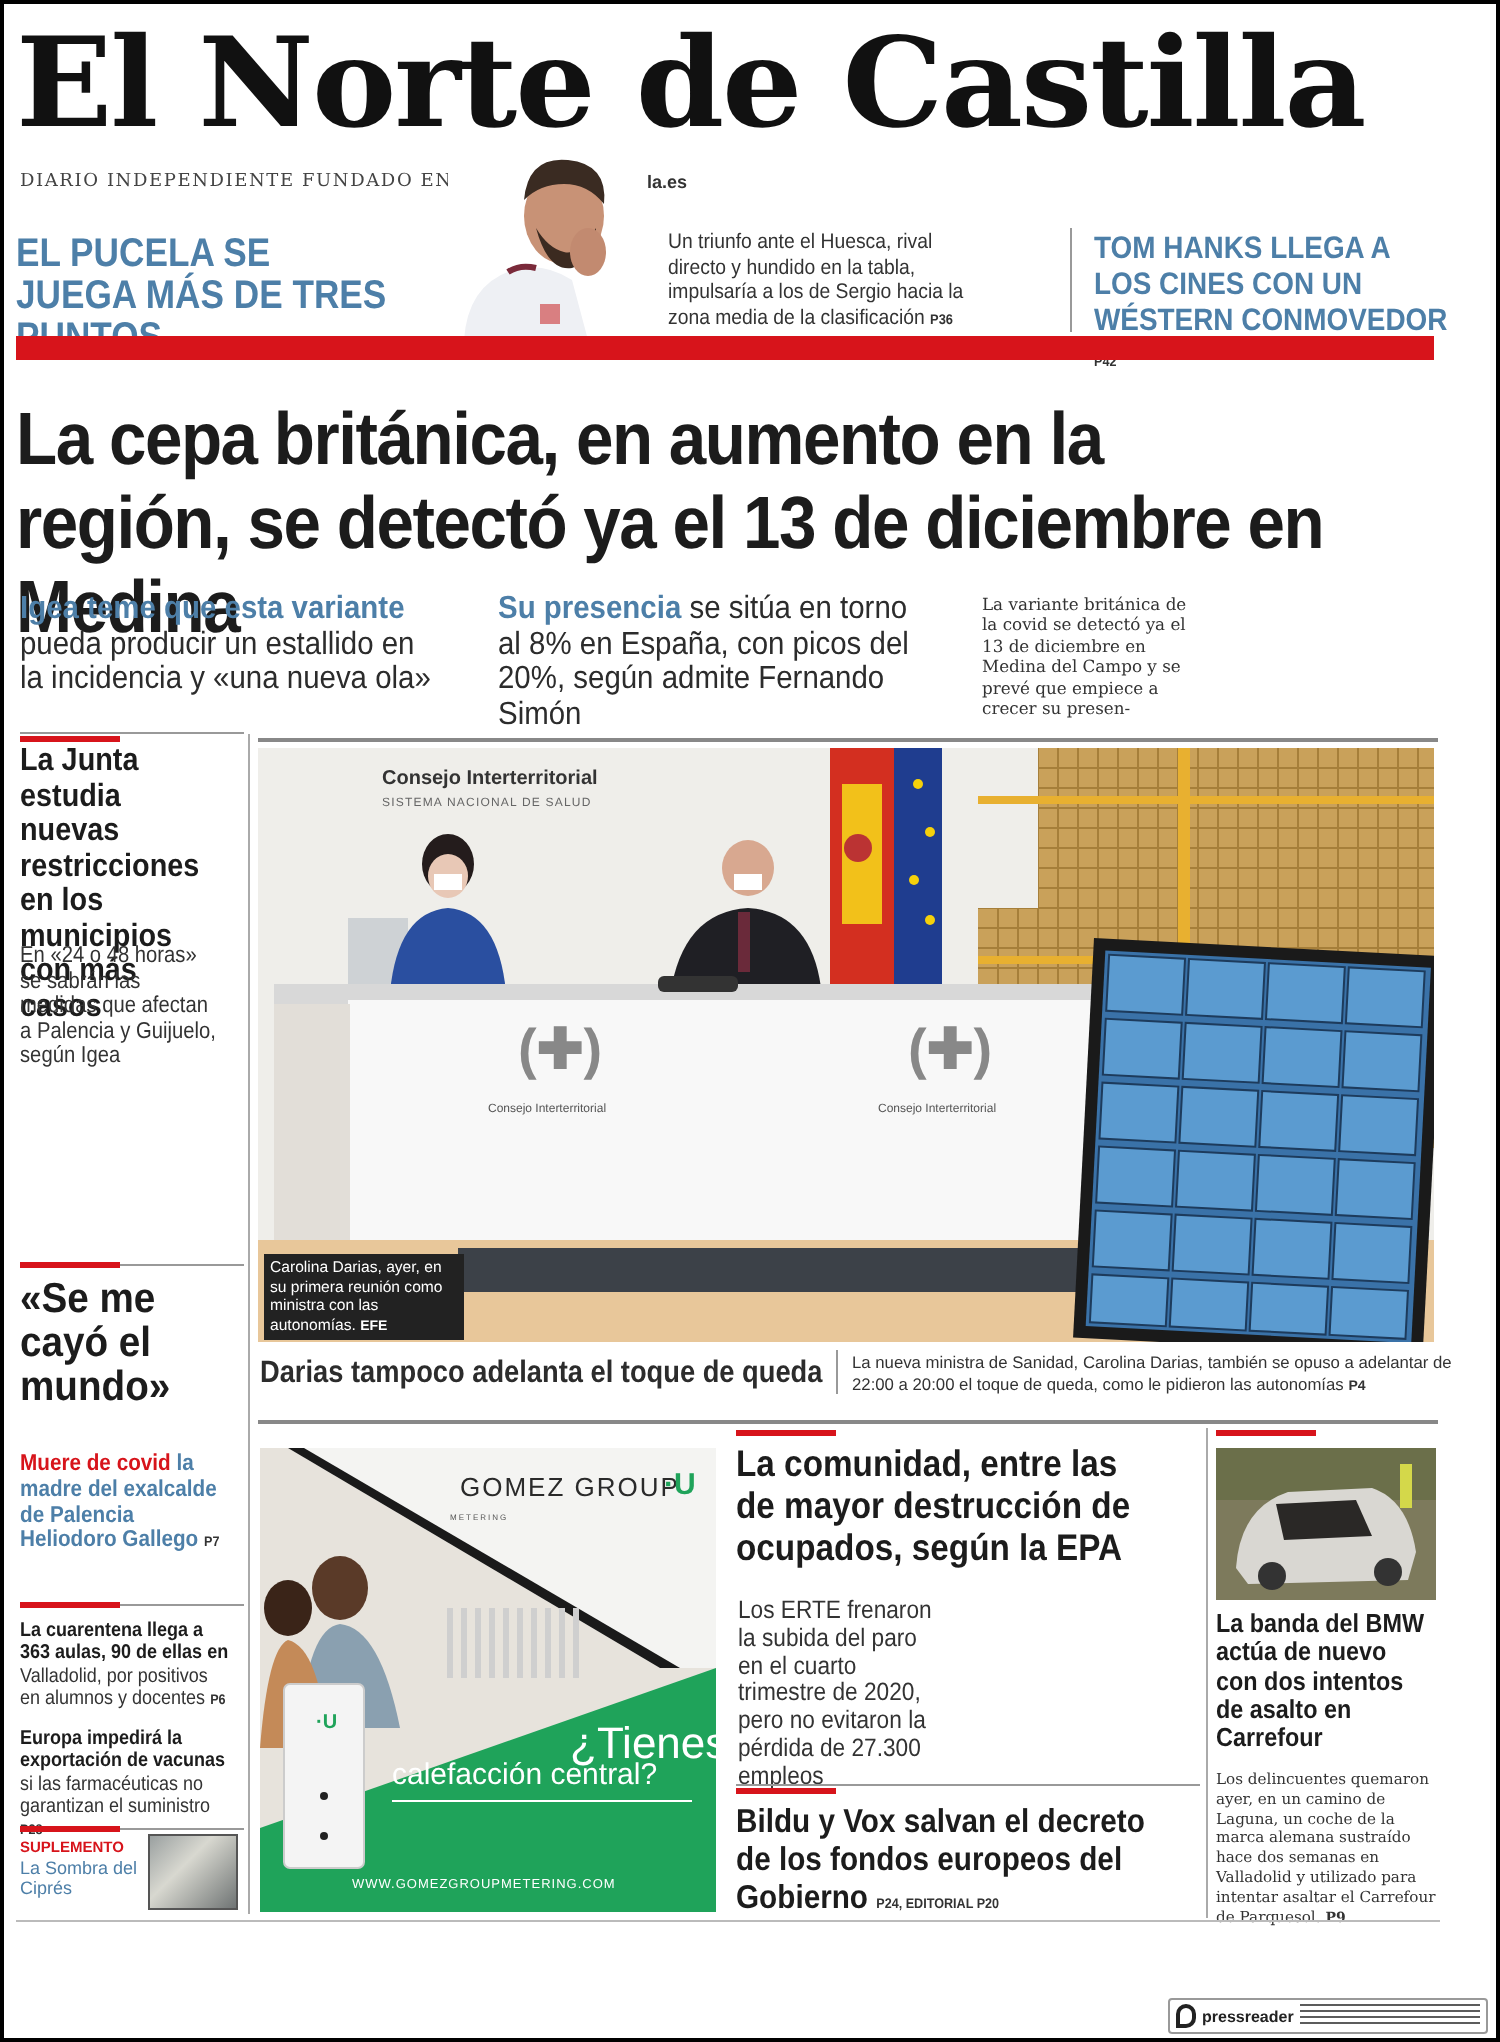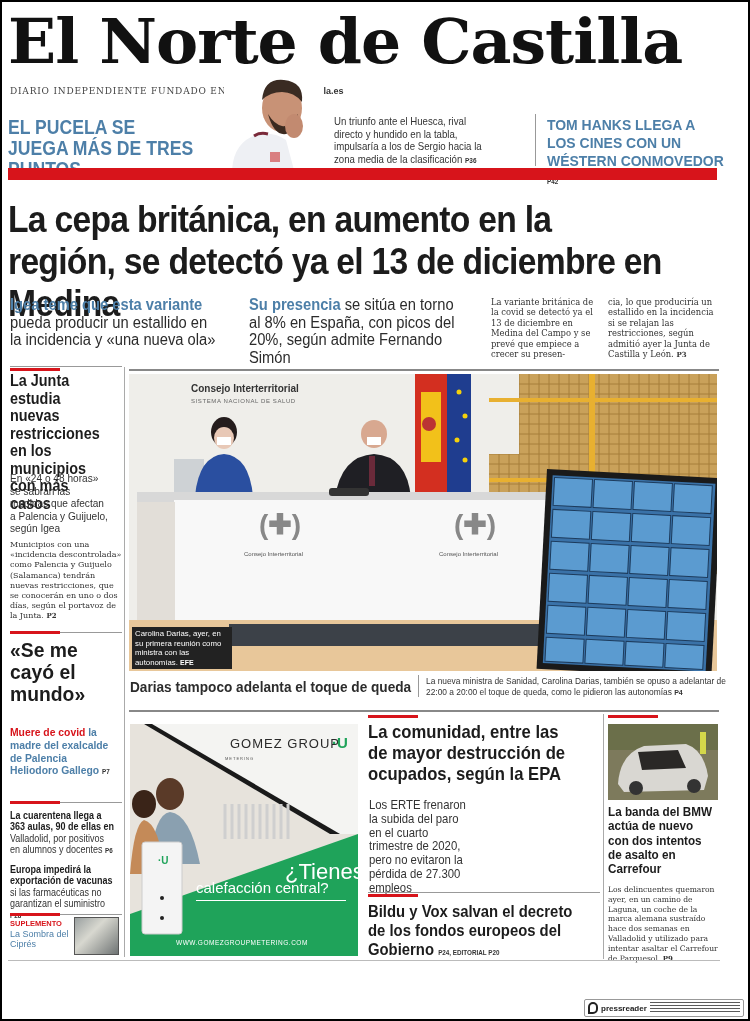--- a/index.html
+++ b/index.html
@@ -186,35 +186,27 @@
   <div class="abs red-bar"></div>
 
   <div class="abs lead-headline">La cepa británica, en aumento en la región, se detectó ya el 13 de diciembre en Medina</div>
   <div class="abs sub1">
     <span class="sub-lead">Igea teme que esta variante</span><span> pueda producir un estallido en la incidencia y «una nueva ola»</span>
   </div>
   <div class="abs sub2">
     <span class="sub-lead">Su presencia</span><span> se sitúa en torno al 8% en España, con picos del 20%, según admite Fernando Simón</span>
   </div>
   <div class="abs body-serif lead-body-col1">La variante británica de la covid se detectó ya el 13 de diciembre en Medina del Campo y se prevé que empiece a crecer su presen-</div>
-  <div class="abs body-serif lead-body-col2">
-    <span>cia, lo que produciría un estallido en la incidencia si se relajan las restricciones, según admitió ayer la Junta de Castilla y León.</span>
-    <span class="pg">P3</span>
-  </div>
   <div class="abs hr" style="left:8px;top:364px;width:112px;"></div>
   <div class="abs hr" style="left:127px;top:367px;width:590px;background:#888;height:2px;"></div>
 
   <div class="abs left-col-line"></div>
   <div class="abs red-kick" style="left:8px;top:366px;"></div>
   <div class="abs junta-h">La Junta estudia nuevas restricciones en los municipios con más casos</div>
   <div class="abs junta-sub">En «24 o 48 horas» se sabrán las medidas que afectan a Palencia y Guijuelo, según Igea</div>
-  <div class="abs body-serif junta-body">
-    <span>Municipios con una «incidencia descontrolada» como Palencia y Guijuelo (Salamanca) tendrán nuevas restricciones, que se conocerán en uno o dos días, según el portavoz de la Junta.</span>
-    <span class="pg">P2</span>
-  </div>
 
   <div class="abs hr" style="left:8px;top:630px;width:112px;"></div>
   <div class="abs red-kick" style="left:8px;top:629px;"></div>
   <div class="abs quote-h">«Se me cayó el mundo»</div>
   <div class="abs covid-h">
     <span class="red">Muere de covid</span><span> la madre del exalcalde de Palencia Heliodoro Gallego</span>
     <span class="pg">P7</span>
   </div>
 
   <div class="abs hr" style="left:8px;top:800px;width:112px;"></div>

